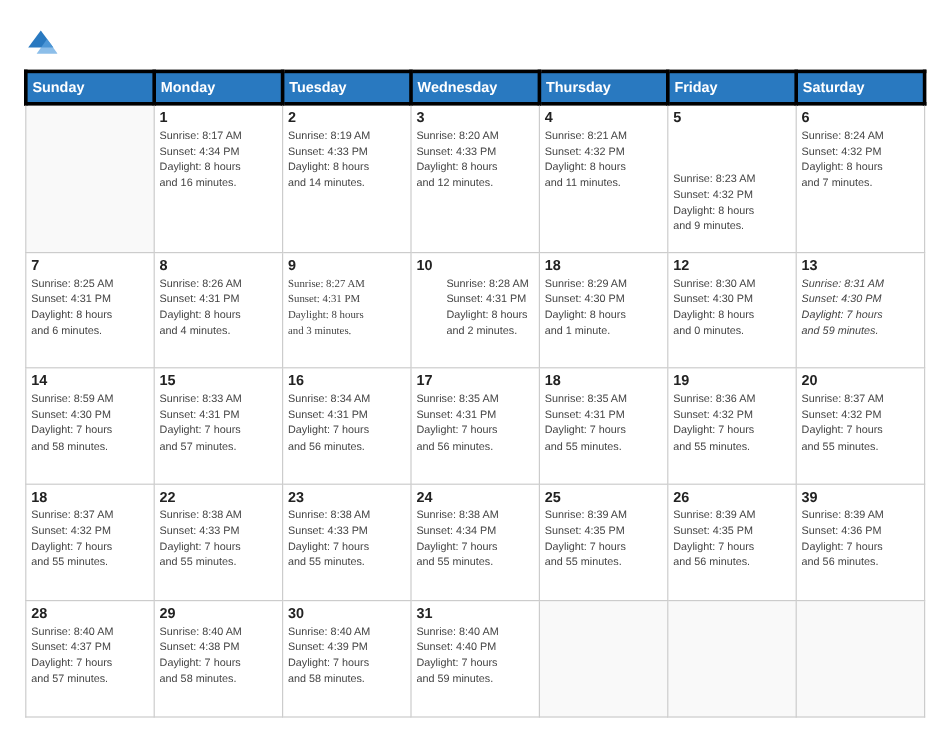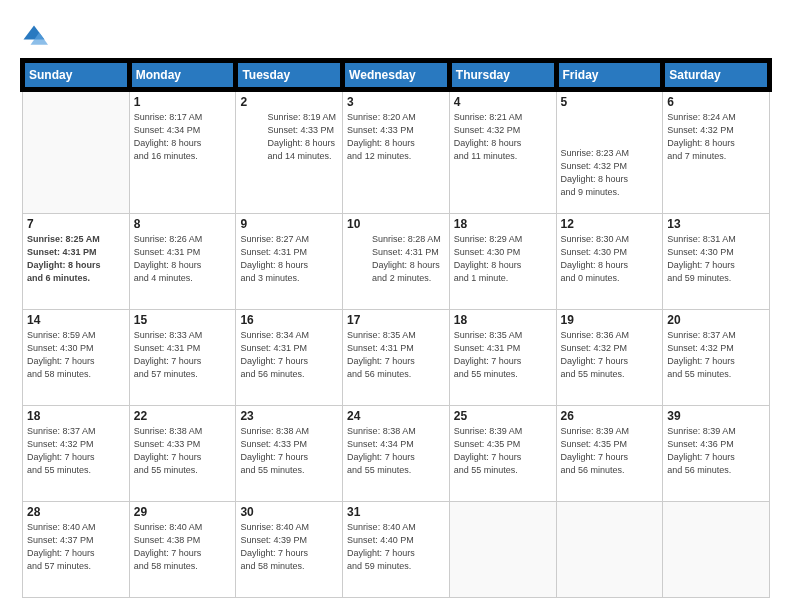--- a/index.html
+++ b/index.html
@@ -66,21 +66,21 @@
       border-collapse: collapse;
       flex: 1;
     }
     .calendar thead tr th {
       background: #2979c0;
       color: #fff;
       font-size: 12px;
       font-weight: bold;
       padding: 5px 4px;
       text-align: left;
-      border: 5px solid #000000;
+      border: 3px solid #000000;
     }
     .calendar tbody tr td {
       border: 1px solid #ccc;
       vertical-align: top;
       padding: 3px 4px;
       font-size: 9.5px;
       color: #333;
       width: calc(100% / 7);
       height: 88px;
     }
@@ -138,21 +138,21 @@
           <td class="empty-cell"></td>
           <td>
             <span class="day-num">1</span>
             <div class="day-info" style="white-space: pre-line;">Sunrise: 8:17 AM
 Sunset: 4:34 PM
 Daylight: 8 hours
 and 16 minutes.</div>
           </td>
           <td>
             <span class="day-num">2</span>
-            <div class="day-info" style="white-space: pre-line; margin-left: 27px;">Sunrise: 8:19 AM
+            <div class="day-info" style="white-space: pre-line;">Sunrise: 8:19 AM
 Sunset: 4:33 PM
 Daylight: 8 hours
 and 14 minutes.</div>
           </td>
           <td>
             <span class="day-num">3</span>
             <div class="day-info" style="white-space: pre-line;">Sunrise: 8:20 AM
 Sunset: 4:33 PM
 Daylight: 8 hours
 and 12 minutes.</div>
@@ -175,35 +175,35 @@
             <span class="day-num">6</span>
             <div class="day-info" style="white-space: pre-line;">Sunrise: 8:24 AM
 Sunset: 4:32 PM
 Daylight: 8 hours
 and 7 minutes.</div>
           </td>
         </tr>
         <tr>
           <td>
             <span class="day-num">7</span>
-            <div class="day-info" style="white-space: pre-line; font-weight: bold;">Sunrise: 8:25 AM
+            <div class="day-info" style="white-space: pre-line;">Sunrise: 8:25 AM
 Sunset: 4:31 PM
 Daylight: 8 hours
 and 6 minutes.</div>
           </td>
           <td>
             <span class="day-num">8</span>
             <div class="day-info" style="white-space: pre-line;">Sunrise: 8:26 AM
 Sunset: 4:31 PM
 Daylight: 8 hours
 and 4 minutes.</div>
           </td>
           <td>
             <span class="day-num">9</span>
-            <div class="day-info" style="white-space: pre-line;">Sunrise: 8:27 AM
+            <div class="day-info" style="white-space: pre-line; font-family: Liberation Serif, serif;">Sunrise: 8:27 AM
 Sunset: 4:31 PM
 Daylight: 8 hours
 and 3 minutes.</div>
           </td>
           <td>
             <span class="day-num">10</span>
             <div class="day-info" style="white-space: pre-line; margin-left: 25px;">Sunrise: 8:28 AM
 Sunset: 4:31 PM
 Daylight: 8 hours
 and 2 minutes.</div>
@@ -217,21 +217,21 @@
           </td>
           <td>
             <span class="day-num">12</span>
             <div class="day-info" style="white-space: pre-line;">Sunrise: 8:30 AM
 Sunset: 4:30 PM
 Daylight: 8 hours
 and 0 minutes.</div>
           </td>
           <td>
             <span class="day-num">13</span>
-            <div class="day-info" style="white-space: pre-line;">Sunrise: 8:31 AM
+            <div class="day-info" style="white-space: pre-line; font-style: italic;">Sunrise: 8:31 AM
 Sunset: 4:30 PM
 Daylight: 7 hours
 and 59 minutes.</div>
           </td>
         </tr>
         <tr>
           <td>
             <span class="day-num">14</span>
             <div class="day-info" style="white-space: pre-line;">Sunrise: 8:59 AM
 Sunset: 4:30 PM

